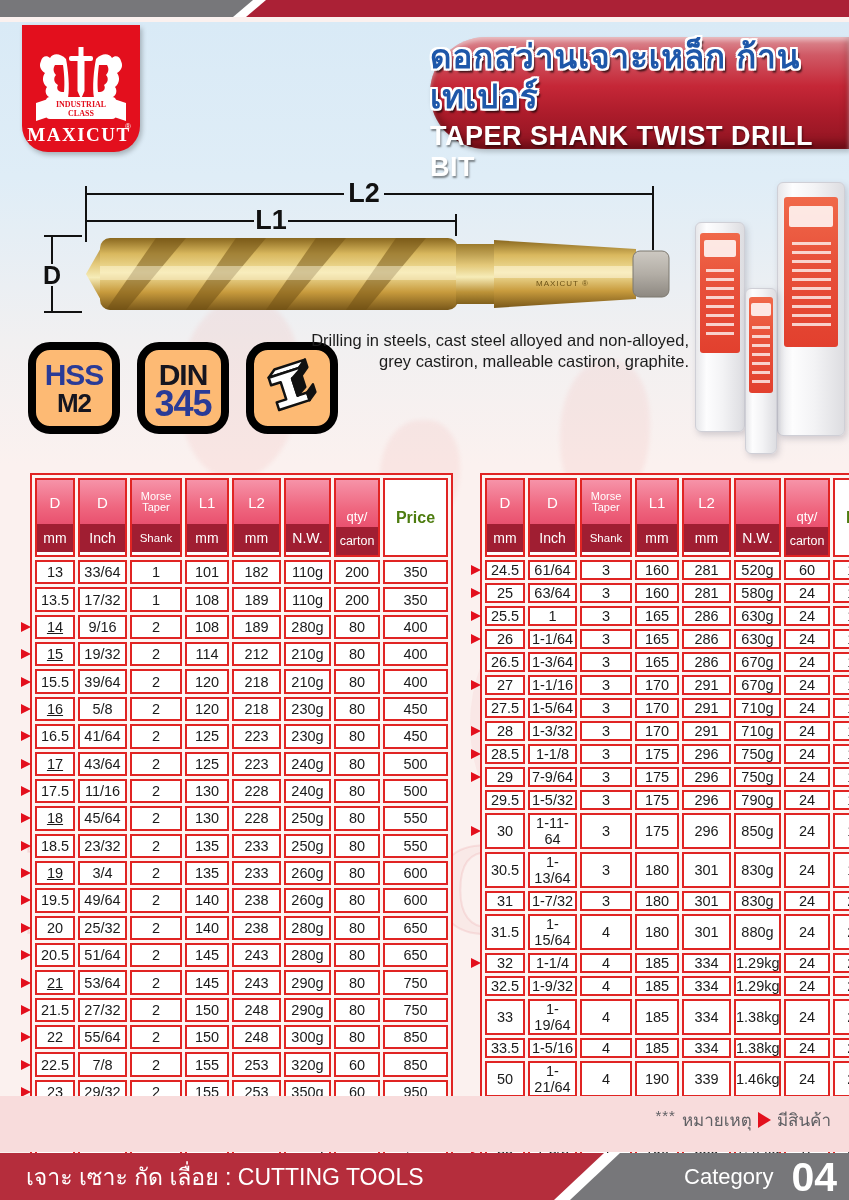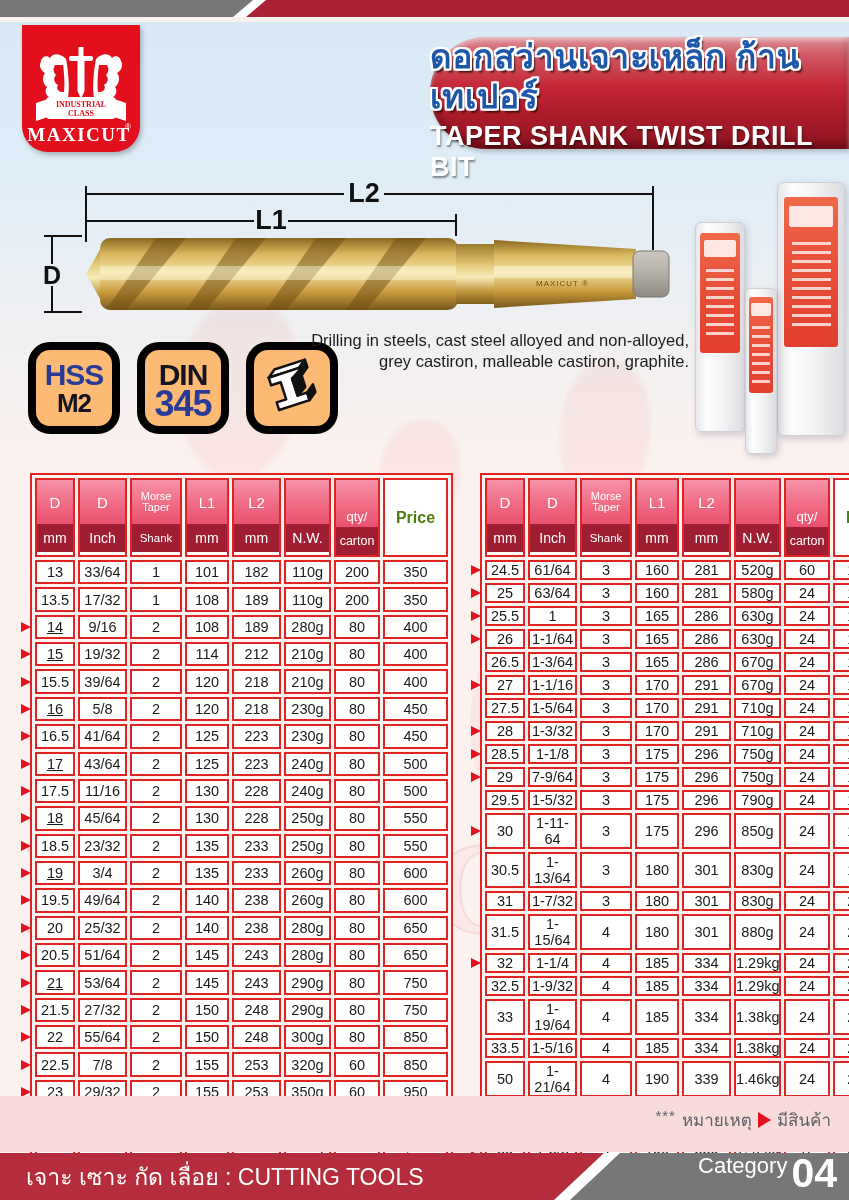--- a/index.html
+++ b/index.html
@@ -88,21 +88,21 @@
   .note .stars{font-size:15px;vertical-align:super;position:relative;top:-4px;letter-spacing:1px;}
   .note .tri{width:0;height:0;border-left:13px solid #e3101d;border-top:8px solid transparent;border-bottom:8px solid transparent;display:inline-block;}
   
   .footer{position:absolute;bottom:0;left:0;width:849px;height:47px;background:#fff;}
   .footer .f-red{position:absolute;inset:0;background:#b52d3c;
     clip-path:polygon(0 0,604px 0,554px 100%,0 100%);}
   .footer .f-gray{position:absolute;inset:0;background:#77777a;
     clip-path:polygon(620px 0,100% 0,100% 100%,570px 100%);}
   .footer .f-thai{position:absolute;left:26px;top:0;height:48px;display:flex;align-items:center;
     color:#fff;font-size:23px;z-index:2;font-stretch:condensed;}
-  .footer .f-cat{position:absolute;right:12px;top:0;height:48px;display:flex;gap:4px;color:#fff;z-index:2;}
+  .footer .f-cat{position:absolute;right:12px;top:0;height:48px;display:flex;align-items:center;gap:18px;color:#fff;z-index:2;}
   .footer .f-cat .cl{font-size:22px;} .footer .f-cat .cn{font-size:41px;font-weight:bold;line-height:41px;}
   .blob{position:absolute;background:#efa9a6;border-radius:50% 40% 55% 45%;opacity:0.16;filter:blur(2px);}
 </style>
 </head>
 <body>
 
 <div class="topbar">
   <div class="seg-gray"></div>
   <div class="seg-red"></div>
 </div>

